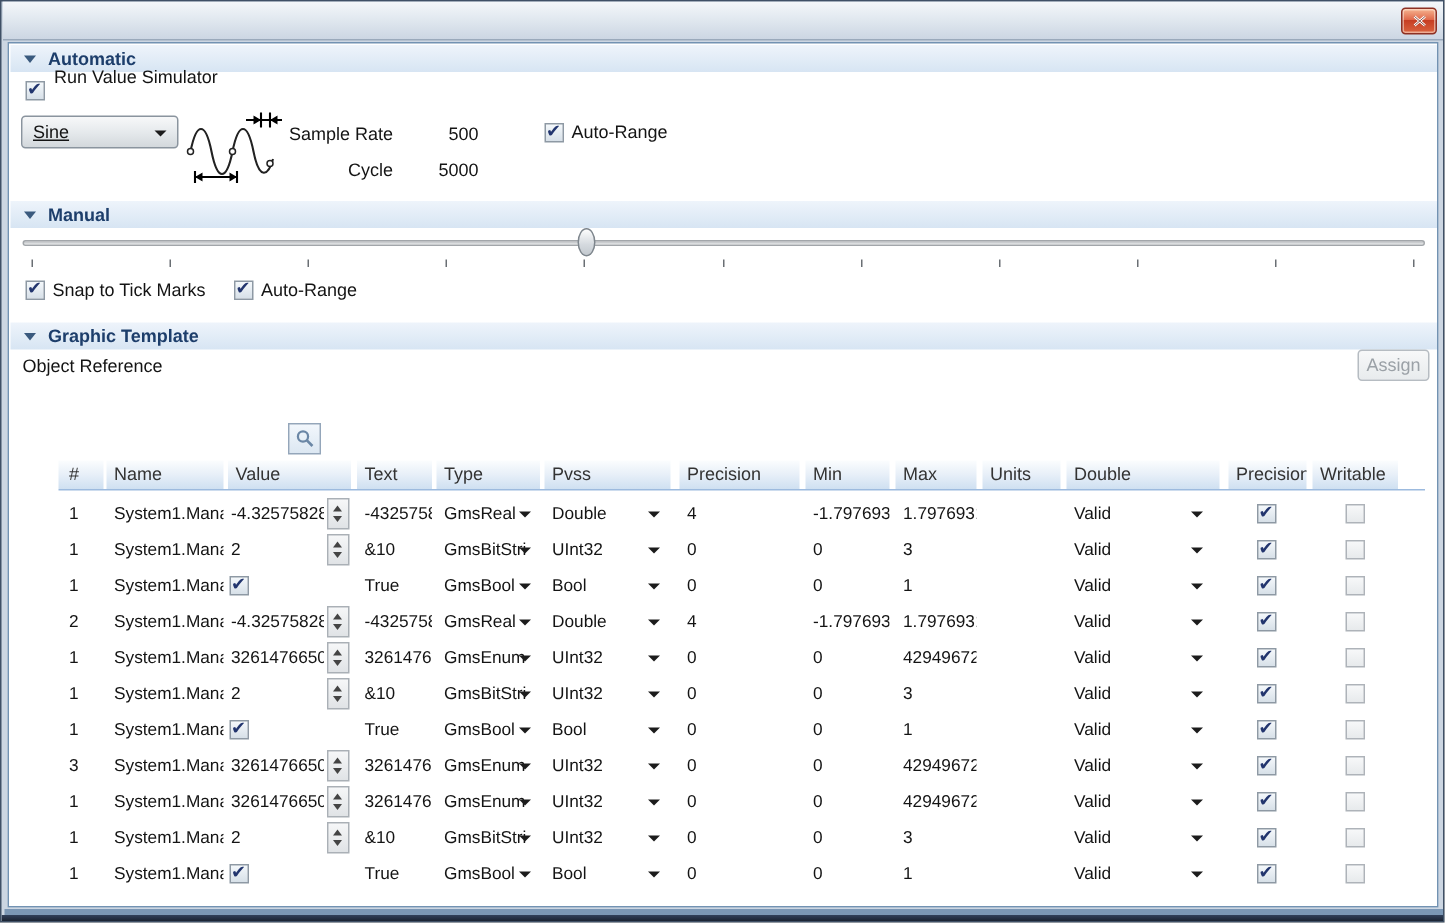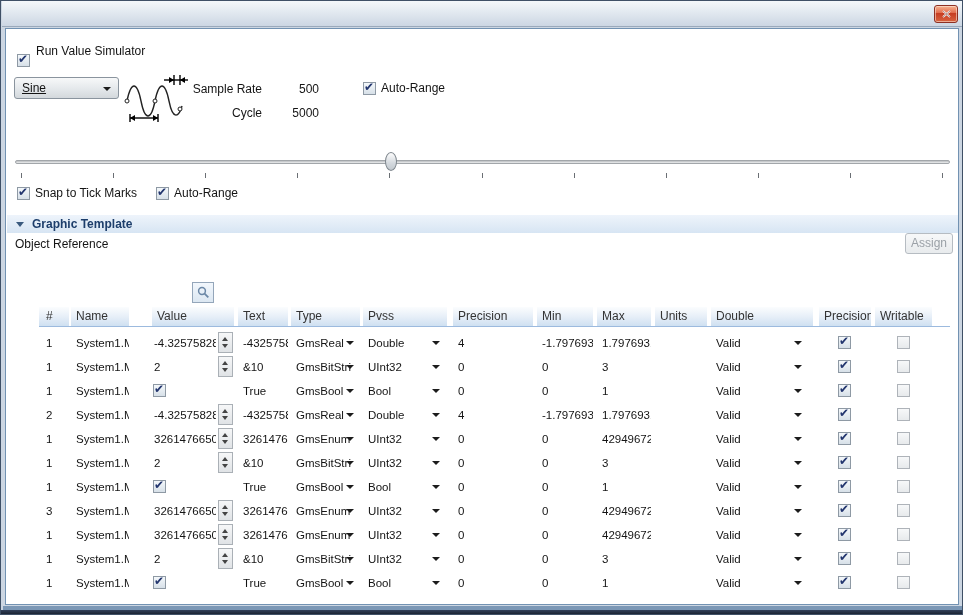--- a/index.html
+++ b/index.html
@@ -70,21 +70,21 @@
   
   .hcell { position:absolute; top:306px; height:19px; line-height:19px; padding-left:5px;
            overflow:hidden; white-space:nowrap; color:#333;
            background:linear-gradient(#fbfdfe,#e7eff8 50%,#cfe0f1); }
   .thead-line { position:absolute; left:38px; top:325px; width:911px; height:1px; background:#9cbade; }
   .trow { position:absolute; left:0; width:963px; height:24px; font-size:11.5px; }
   .cell { position:absolute; top:0; height:24px; line-height:24px; padding-left:5px;
           overflow:hidden; white-space:nowrap; }
 
   .c-num    { left:38px;  width:30px; padding-left:7px; }
-  .c-name   { left:70px;  width:58px; }
+  .c-name   { left:70px;  width:78px; }
   .c-value  { left:151px; width:82px; }
   .trow .c-value { width:64px; padding-left:2px; }
   .c-text   { left:237px; width:50px; }
   .c-type   { left:290px; width:69px; }
   .c-pvss   { left:362px; width:84px; }
   .c-prec   { left:452px; width:80px; }
   .c-min    { left:536px; width:56px; }
   .c-max    { left:596px; width:54px; }
   .c-units  { left:654px; width:52px; }
   .c-status { left:710px; width:102px; }
@@ -115,20 +115,23 @@
           <path d="M1 1 L8 7 M8 1 L1 7" stroke="#ffffff" stroke-width="1.7"></path>
           <path d="M1 1 L8 7 M8 1 L1 7" stroke="#5c1d12" stroke-width="0.5"></path>
         </svg>
     </span>
   </div>
 
   <div class="client"></div>
   <div class="frame-b1"></div>
   <div class="frame-b2"></div>
 
+  <div class="strip" style="top:29px">
+    <span class="tri"></span><span>Automatic</span>
+  </div>
   <div class="cb checked" style="left:16px;top:53px"></div>
   <div class="lbl" style="left:35px;top:43px">Run Value Simulator</div>
 
   <div class="combo">
     <span class="txt">Sine</span>
     <span class="dd" style="right:7px;top:9px"></span>
   </div>
 
   <span style="position:absolute;left:121px;top:72px">
     <svg width="70" height="52" viewBox="0 0 70 52">
@@ -147,20 +150,23 @@
     </svg>
   </span>
 
   <div class="lbl" style="left:180px;top:81px;width:81px;text-align:right">Sample Rate</div>
   <div class="lbl" style="left:280px;top:81px;width:38px;text-align:right">500</div>
   <div class="lbl" style="left:180px;top:105px;width:81px;text-align:right">Cycle</div>
   <div class="lbl" style="left:280px;top:105px;width:38px;text-align:right">5000</div>
   <div class="cb checked" style="left:362px;top:81px"></div>
   <div class="lbl" style="left:380px;top:80px">Auto-Range</div>
 
+  <div class="strip" style="top:133px">
+    <span class="tri"></span><span>Manual</span>
+  </div>
   <div class="slider-track"></div>
   <div class="slider-thumb" id="slider-thumb" style="left: 383.87px;"></div>
   <div id="ticks">
       <div class="tick" style="left: 20px;"></div>
       <div class="tick" style="left: 112.1px;"></div>
       <div class="tick" style="left: 204.2px;"></div>
       <div class="tick" style="left: 296.3px;"></div>
       <div class="tick" style="left: 388.4px;"></div>
       <div class="tick" style="left: 480.5px;"></div>
       <div class="tick" style="left: 572.6px;"></div>

